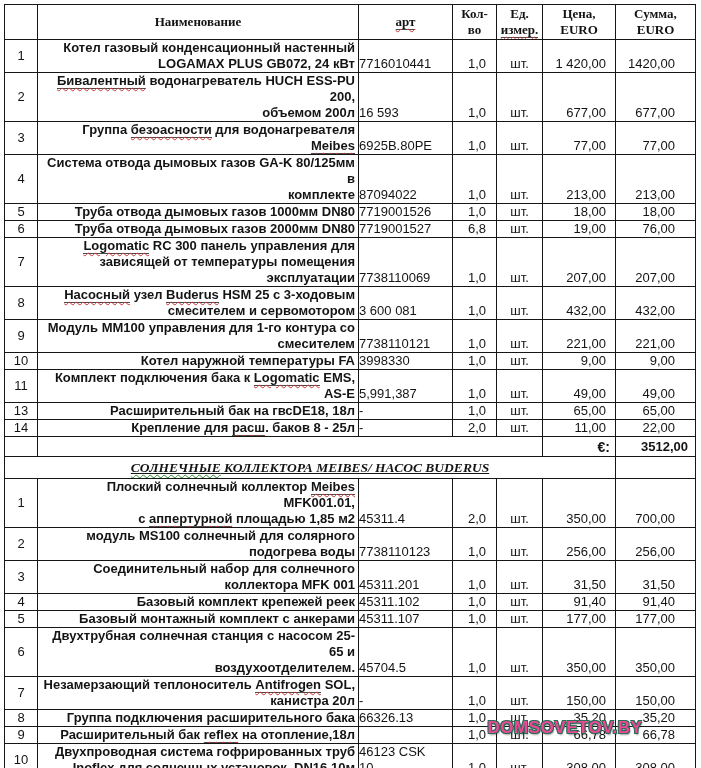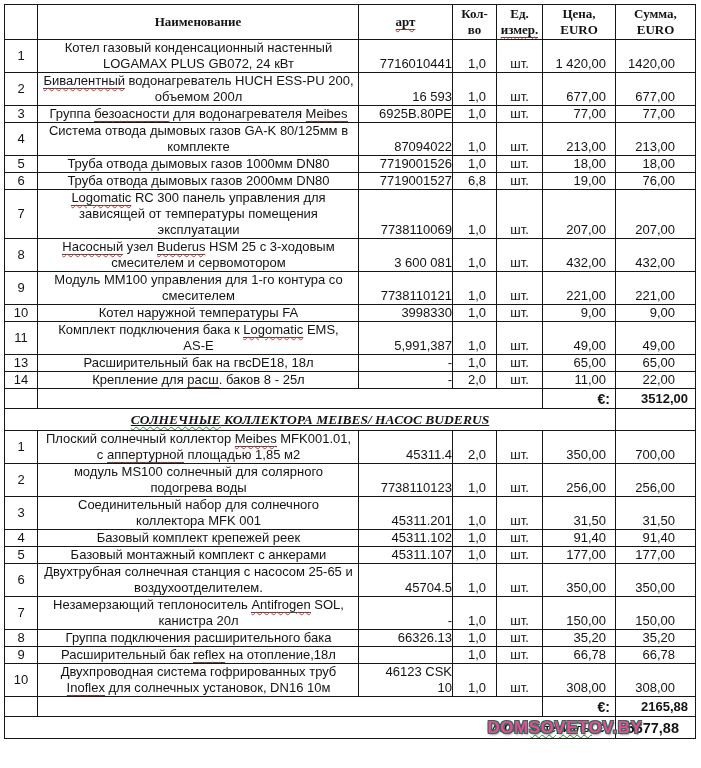--- a/index.html
+++ b/index.html
@@ -16,22 +16,22 @@
   .price-table th,.price-table td{
     border:1px solid #161616;padding:0;
     font-size:13px;line-height:16px;overflow:hidden;
   }
   thead th{
     font-family:"Liberation Serif","DejaVu Serif",serif;
     font-weight:bold;font-size:13.5px;height:34px;
     text-align:center;vertical-align:middle;white-space:pre-line;
   }
   td.c-num{text-align:center;vertical-align:middle;}
-  td.c-name{text-align:center;vertical-align:top;padding:0 3px 0 4px;white-space:pre-line;}
-  td.c-art{text-align:right;vertical-align:bottom;white-space:pre-line;}
+  td.c-name{text-align:right;vertical-align:top;padding:0 3px 0 4px;white-space:pre-line;font-weight:bold;}
+  td.c-art{text-align:left;vertical-align:bottom;white-space:pre-line;}
   td.c-qty{text-align:right;vertical-align:bottom;padding-right:10px;}
   td.c-unit{text-align:center;vertical-align:bottom;}
   td.c-price{text-align:right;vertical-align:bottom;padding-right:9px;}
   td.c-sum{text-align:right;vertical-align:bottom;padding-right:20px;}
   .section-row td{height:21px;}
   td.section-title{
     font-family:"Liberation Serif","DejaVu Serif",serif;
     text-align:center;font-weight:bold;font-style:italic;
     text-decoration:underline;font-size:13.5px;vertical-align:middle;
   }

